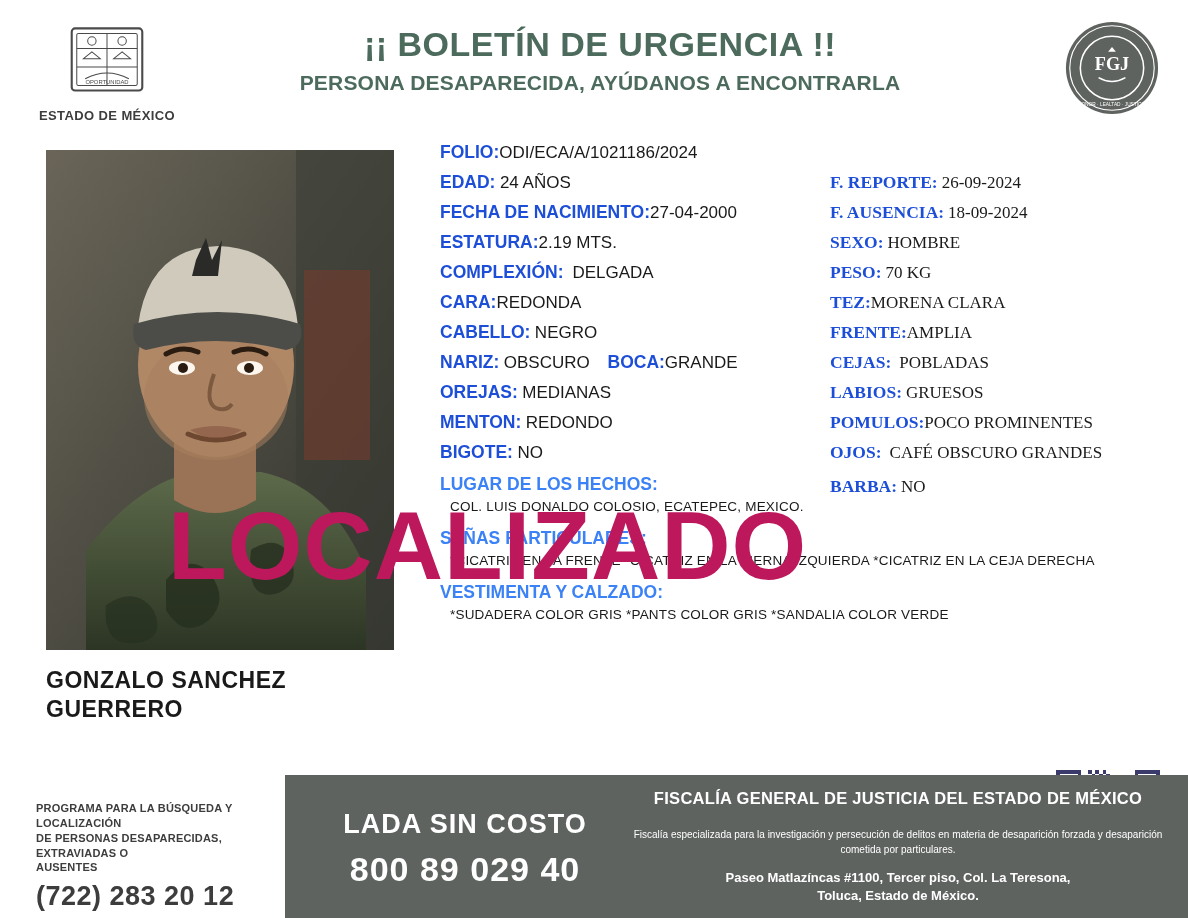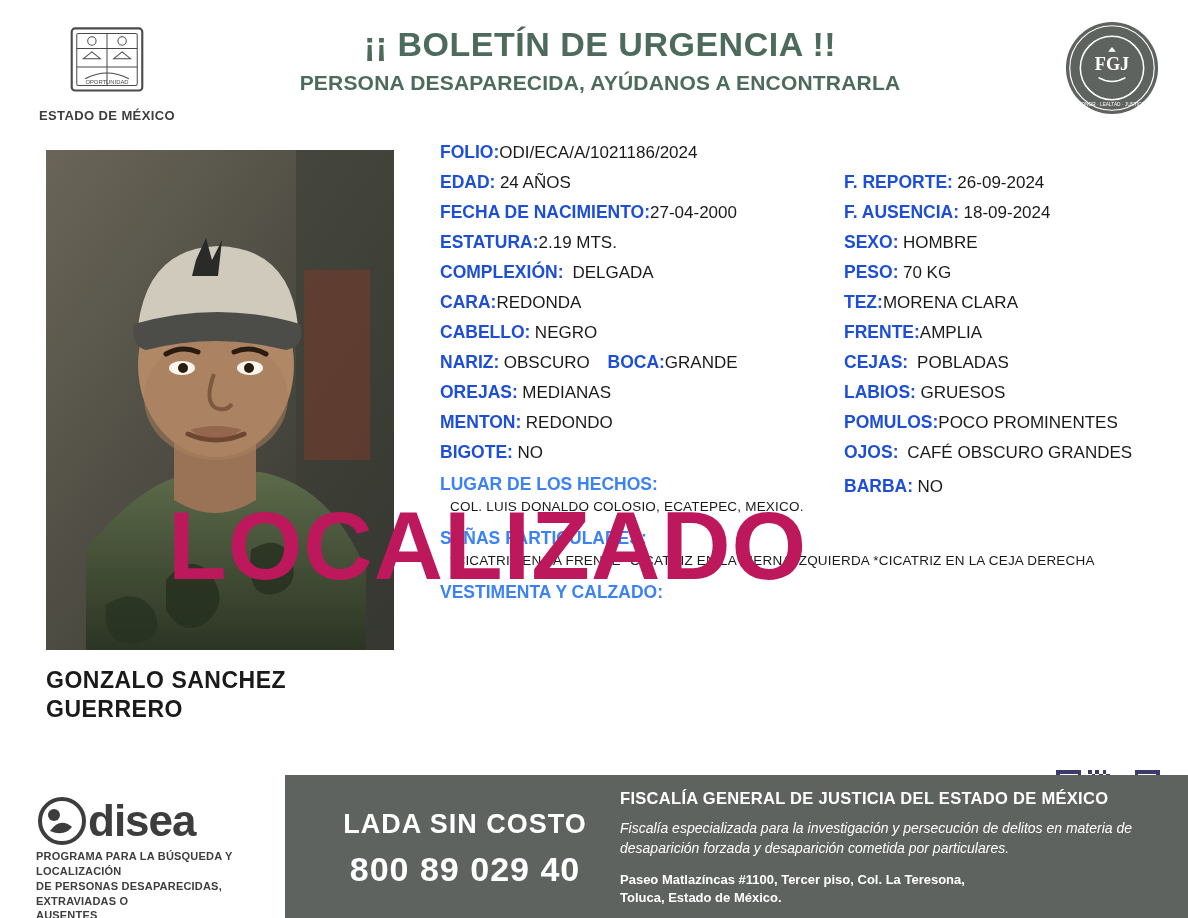--- a/index.html
+++ b/index.html
@@ -48,21 +48,21 @@
   }
   .photo-name{
     position:absolute;left:46px;top:536px;width:348px;text-align:left;
     font-size:23px;font-weight:bold;color:#1a1a1a;line-height:1.25;
     letter-spacing:.5px;
   }
 
   .fields{position:absolute;left:440px;top:12px;width:720px;}
   .row{position:relative;height:30px;}
   .col-left{position:absolute;left:0;top:0;}
-  .col-right{position:absolute;left:404px;top:0;}
+  .col-right{position:absolute;left:390px;top:0;font-family:Liberation Serif, serif;}
   .lbl{font-size:17.5px;font-weight:bold;color:#1d4ed8;}
   .val{font-size:17px;color:#1a1a1a;}
   .blockrow{margin-top:2px;}
   .block-lbl{font-size:17.5px;font-weight:bold;color:#3b82f6;}
   .block-val{font-size:13.5px;color:#1a1a1a;margin-top:4px;margin-left:10px;letter-spacing:.2px;}
 
   .watermark{
     position:absolute;left:168px;top:368px;
     font-size:96px;font-weight:bold;color:#be185d;
     letter-spacing:1px;
@@ -92,24 +92,24 @@
   }
   .disea-phone{
     font-size:27px;font-weight:bold;color:#3d3d3d;margin-top:6px;letter-spacing:.5px;
   }
   .lada{
     position:absolute;left:300px;top:34px;width:330px;text-align:center;color:#fff;
   }
   .lada-title{font-size:27px;font-weight:bold;letter-spacing:1px;}
   .lada-num{font-size:34px;font-weight:bold;margin-top:10px;letter-spacing:1px;}
   .fiscalia{
-    position:absolute;left:620px;top:14px;width:556px;text-align:left;color:#fff;
+    position:absolute;left:620px;top:14px;width:556px;text-align:center;color:#fff;
   }
   .fis-title{font-size:16.5px;font-weight:bold;letter-spacing:.3px;}
-  .fis-desc{font-size:14px;line-height:1.45;margin-top:10px;font-style:italic;}
+  .fis-desc{font-size:10px;line-height:1.45;margin-top:20px;}
   .fis-addr{font-size:13px;font-weight:bold;line-height:1.4;margin-top:12px;}
 </style>
 </head>
 <body>
 
 <div class="page">
 
   <div class="header">
 
     <div class="edomex-logo">
@@ -259,20 +259,21 @@
         <div class="block-val">COL. LUIS DONALDO COLOSIO, ECATEPEC, MEXICO.</div>
       </div>
 
       <div class="blockrow" style="margin-top:14px;">
         <div class="block-lbl">SEÑAS PARTICULARES:</div>
         <div class="block-val">*CICATRIZ EN LA FRENTE  *CICATRIZ EN LA PIERNA IZQUIERDA  *CICATRIZ EN LA CEJA DERECHA</div>
       </div>
 
       <div class="blockrow" style="margin-top:14px;">
         <div class="block-lbl">VESTIMENTA Y CALZADO:</div>
+        <div class="block-val">*SUDADERA COLOR GRIS *PANTS COLOR GRIS *SANDALIA COLOR  VERDE</div>
       </div>
     </div>
 
     <div class="watermark">LOCALIZADO</div>
 
     <svg class="qr" viewBox="0 0 29 29" shape-rendering="crispEdges">
       <rect width="29" height="29" fill="#ffffff"></rect>
       <g fill="#3b3b6b">
         <rect x="0" y="0" width="7" height="1"></rect>
           <rect x="0" y="6" width="7" height="1"></rect>
@@ -424,28 +425,20 @@
           <rect x="20" y="28" width="1" height="1"></rect>
           <rect x="24" y="28" width="1" height="1"></rect>
       </g>
     </svg>
   </div>
 
   <div class="footer">
     <div class="footer-bar"></div>
 
     <div class="disea">
-      <div style="display:flex;align-items:center;">
-        <svg width="52" height="48" viewBox="0 0 52 48">
-          <circle cx="26" cy="24" r="22" fill="none" stroke="#3d3d3d" stroke-width="4"></circle>
-          <circle cx="18" cy="18" r="6" fill="#3d3d3d"></circle>
-          <path d="M14 34 q10 -14 22 -4 q-8 10 -22 4z" fill="#3d3d3d"></path>
-        </svg>
-        <div class="disea-word">disea</div>
-      </div>
       <div class="disea-sub" style="white-space:pre-line;">PROGRAMA PARA LA BÚSQUEDA Y LOCALIZACIÓN
 DE PERSONAS DESAPARECIDAS, EXTRAVIADAS  O
 AUSENTES</div>
       <div class="disea-phone">(722) 283 20 12</div>
     </div>
 
     <div class="lada">
       <div class="lada-title">LADA SIN COSTO</div>
       <div class="lada-num">800 89 029 40</div>
     </div>

